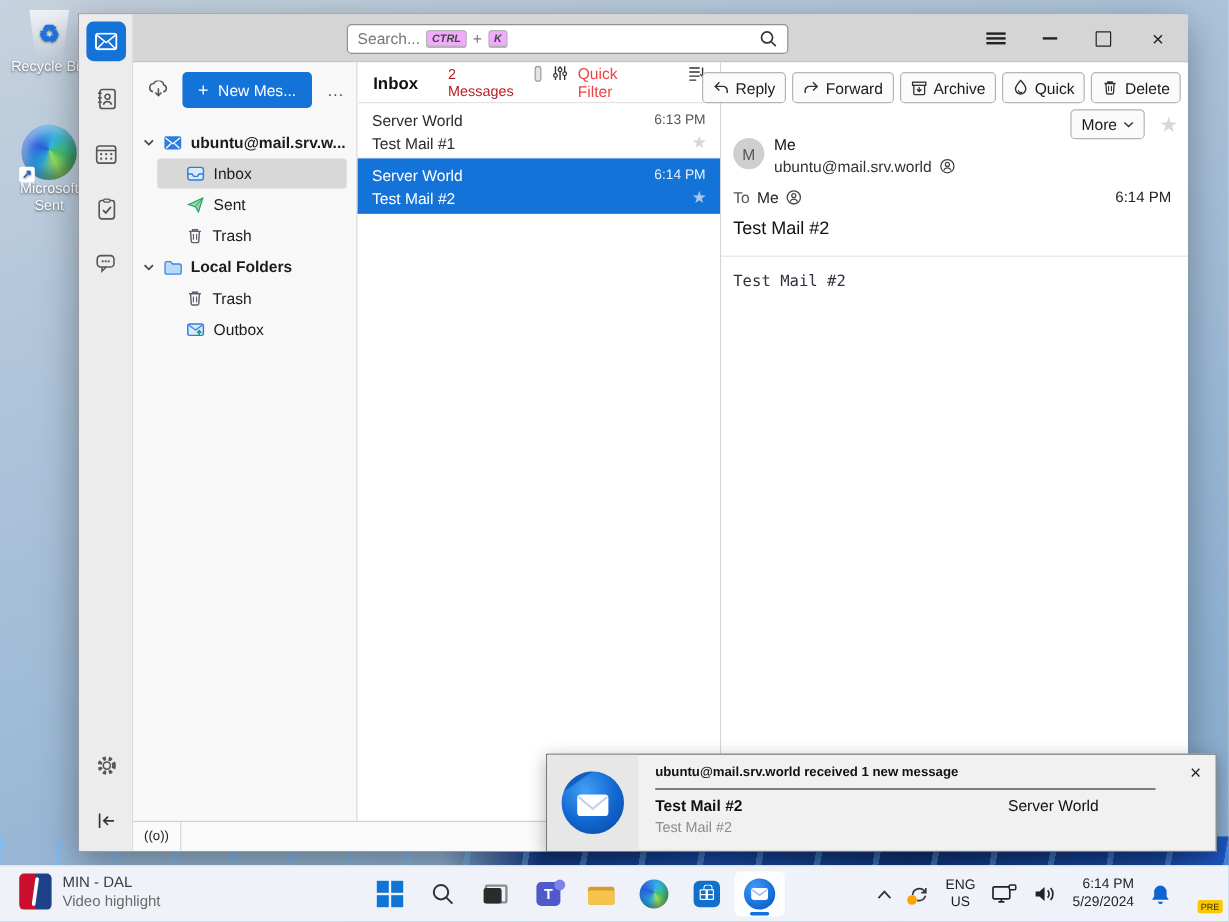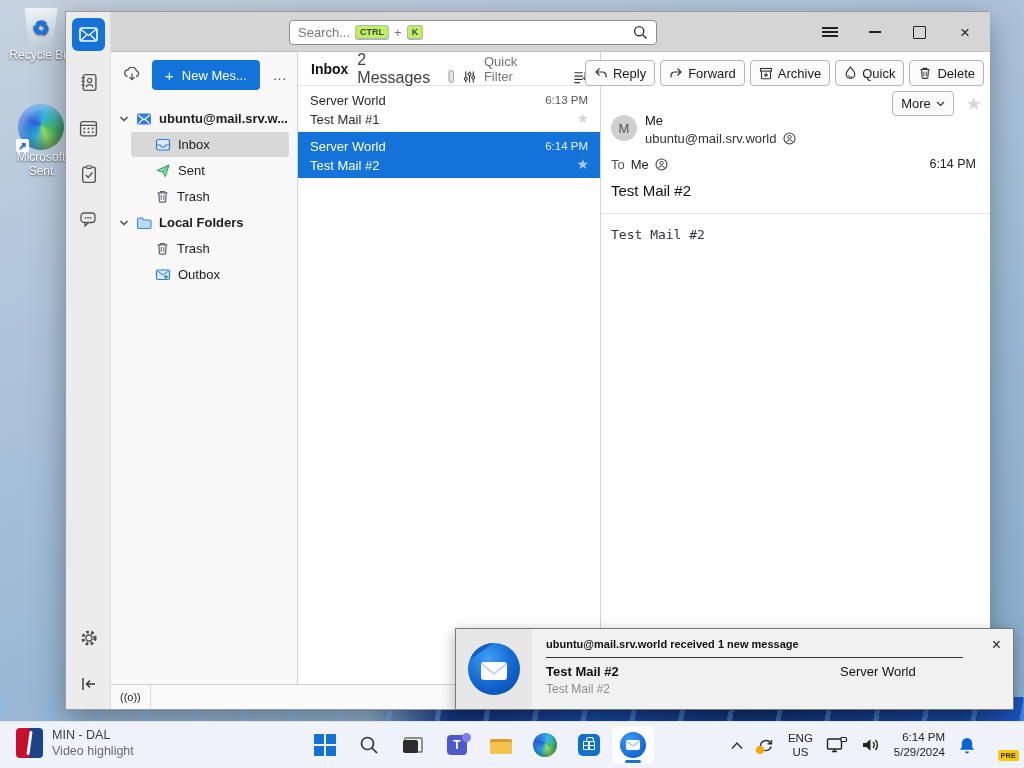--- a/index.html
+++ b/index.html
@@ -34,22 +34,22 @@
   
   .spaces{position:absolute;left:0;top:0;width:45px;height:100%;background:#ececec;border-right:1px solid #dcdcdc;box-sizing:border-box;}
   .space-btn{width:33px;height:33px;margin:0 auto;display:flex;align-items:center;justify-content:center;border-radius:6px;}
   .space-mail{margin-top:6px;background:#1373d9;}
   .space-i{position:absolute;left:6px;width:33px;height:28px;display:flex;align-items:center;justify-content:center;}
 
   
   .titlebar{position:absolute;left:45px;top:0;width:879px;height:40px;background:#d5d5d5;border-bottom:1px solid #c2c2c2;box-sizing:border-box;}
   .search{position:absolute;left:223px;top:8px;width:368px;height:25px;background:#fff;border:1px solid #8f8f8f;border-radius:4px;
     display:flex;align-items:center;padding:0 8px;box-sizing:border-box;gap:5px;font-size:13px;color:#777;}
-  .kbd{background:#bef264;border:1px solid #b5b5b5;border-bottom-width:2px;border-radius:3px;
-    font-size:9px;font-weight:bold;color:#444;padding:1px 4px;}
+  .kbd{background:#f0abfc;border:1px solid #b5b5b5;border-bottom-width:2px;border-radius:3px;
+    font-size:9px;font-weight:bold;color:#444;padding:1px 4px;font-style:italic;}
   .search .mag{margin-left:auto;}
   .winctl{position:absolute;top:6px;width:30px;height:28px;display:flex;align-items:center;justify-content:center;color:#222;}
   .hamburger span{display:block;width:16px;height:1.8px;background:#222;margin:2.2px 0;}
   .minbar{width:12px;height:1.8px;background:#222;}
   .maxbox{width:11px;height:11px;border:1.4px solid #222;border-radius:1px;}
   .closex{font-size:17px;line-height:1;}
 
   
   .folder-pane{position:absolute;left:45px;top:40px;width:187px;height:634px;background:#f8f8f8;border-right:1px solid #d4d4d4;box-sizing:border-box;}
   .fp-header{display:flex;align-items:center;height:46px;padding:0 10px 0 12px;gap:11px;}
@@ -60,22 +60,22 @@
   .tree-row{display:flex;align-items:center;height:25px;gap:7px;font-size:13px;color:#1c1c1c;margin:0 8px 1px 4px;border-radius:3px;padding-left:4px;}
   .tree-row.sub{margin-left:20px;padding-left:24px;}
   .tree-row.selected{background:#d8d8d8;}
   .tree-row b{font-weight:bold;}
   .chev{flex:0 0 10px;}
 
   
   .list-pane{position:absolute;left:232px;top:40px;width:303px;height:634px;background:#fff;border-right:1px solid #d4d4d4;box-sizing:border-box;}
   .ml-header{display:flex;align-items:center;height:33px;padding:0 13px;border-bottom:1px solid #e3e3e3;gap:9px;}
   .ml-title{font-size:14px;font-weight:bold;color:#111;}
-  .ml-count{font-size:16px;color:#404040;}
-  .ml-right{margin-left:auto;display:flex;align-items:flex-end;gap:8px;color:#737373;font-size:13px;}
+  .ml-count{font-size:12px;color:#b91c1c;margin-left:16px;}
+  .ml-right{margin-left:auto;display:flex;align-items:flex-start;gap:8px;color:#ef4444;font-size:13px;}
   .ml-dense{margin-left:20px;}
   .ml-row{position:relative;height:46px;border-bottom:1px solid #efefef;box-sizing:border-box;padding:6px 12px;}
   .ml-sender{font-size:13px;color:#2b2b2b;position:absolute;left:12px;top:7px;}
   .ml-time{font-size:11.5px;color:#555;position:absolute;right:12px;top:8px;}
   .ml-subject{font-size:13px;color:#2b2b2b;position:absolute;left:12px;top:26px;}
   .ml-star{font-size:14px;color:#d6d6d6;position:absolute;right:11px;top:24px;}
   .ml-row.selected{background:#1373d9;border-bottom-color:#1373d9;}
   .ml-row.selected .ml-sender,.ml-row.selected .ml-subject{color:#fff;}
   .ml-row.selected .ml-time{color:#eaf1fb;}
   .ml-row.selected .ml-star{color:#a9c6ec;}
@@ -148,21 +148,21 @@
   .tbird{width:26px;height:26px;border-radius:50%;background:radial-gradient(circle at 35% 30%,#3f9bf4,#1268d2 70%,#0b50ae);
     display:flex;align-items:center;justify-content:center;}
   .tray{position:absolute;right:10px;top:0;height:46px;display:flex;align-items:center;gap:13px;}
   .lang{font-size:11.5px;color:#222;text-align:center;line-height:1.25;}
   .clock{font-size:11.5px;color:#222;text-align:right;line-height:1.3;}
   .sync-wrap{position:relative;}
   .sync-dot{position:absolute;left:-1px;bottom:-1px;width:8px;height:8px;border-radius:50%;background:#f7a500;}
   .copilot{position:relative;width:25px;height:25px;}
   .copilot-ball{width:24px;height:24px;border-radius:50%;
     background:conic-gradient(from 40deg,#f2647c,#8a4ff0 30%,#2bb3f3 55%,#27d39f 72%,#f9c23c 88%,#f2647c);}
-  .pre-badge{position:absolute;right:-5px;bottom:-3px;background:#f8c800;color:#3a2d00;font-size:7.5px;font-weight:bold;
+  .pre-badge{position:absolute;right:-5px;bottom:-3px;background:#f8c800;color:#3a2d00;font-size:7.5px;font-weight:normal;
     padding:1px 3px;border-radius:2px;margin-left:42px;}
 </style>
 </head>
 <body>
 
 <div class="bloom"></div>
 
 <div class="desk-icon" style="left:8px;top:8px;">
   <div class="bin-shape">
     <span class="bin-glyph">♻</span>

